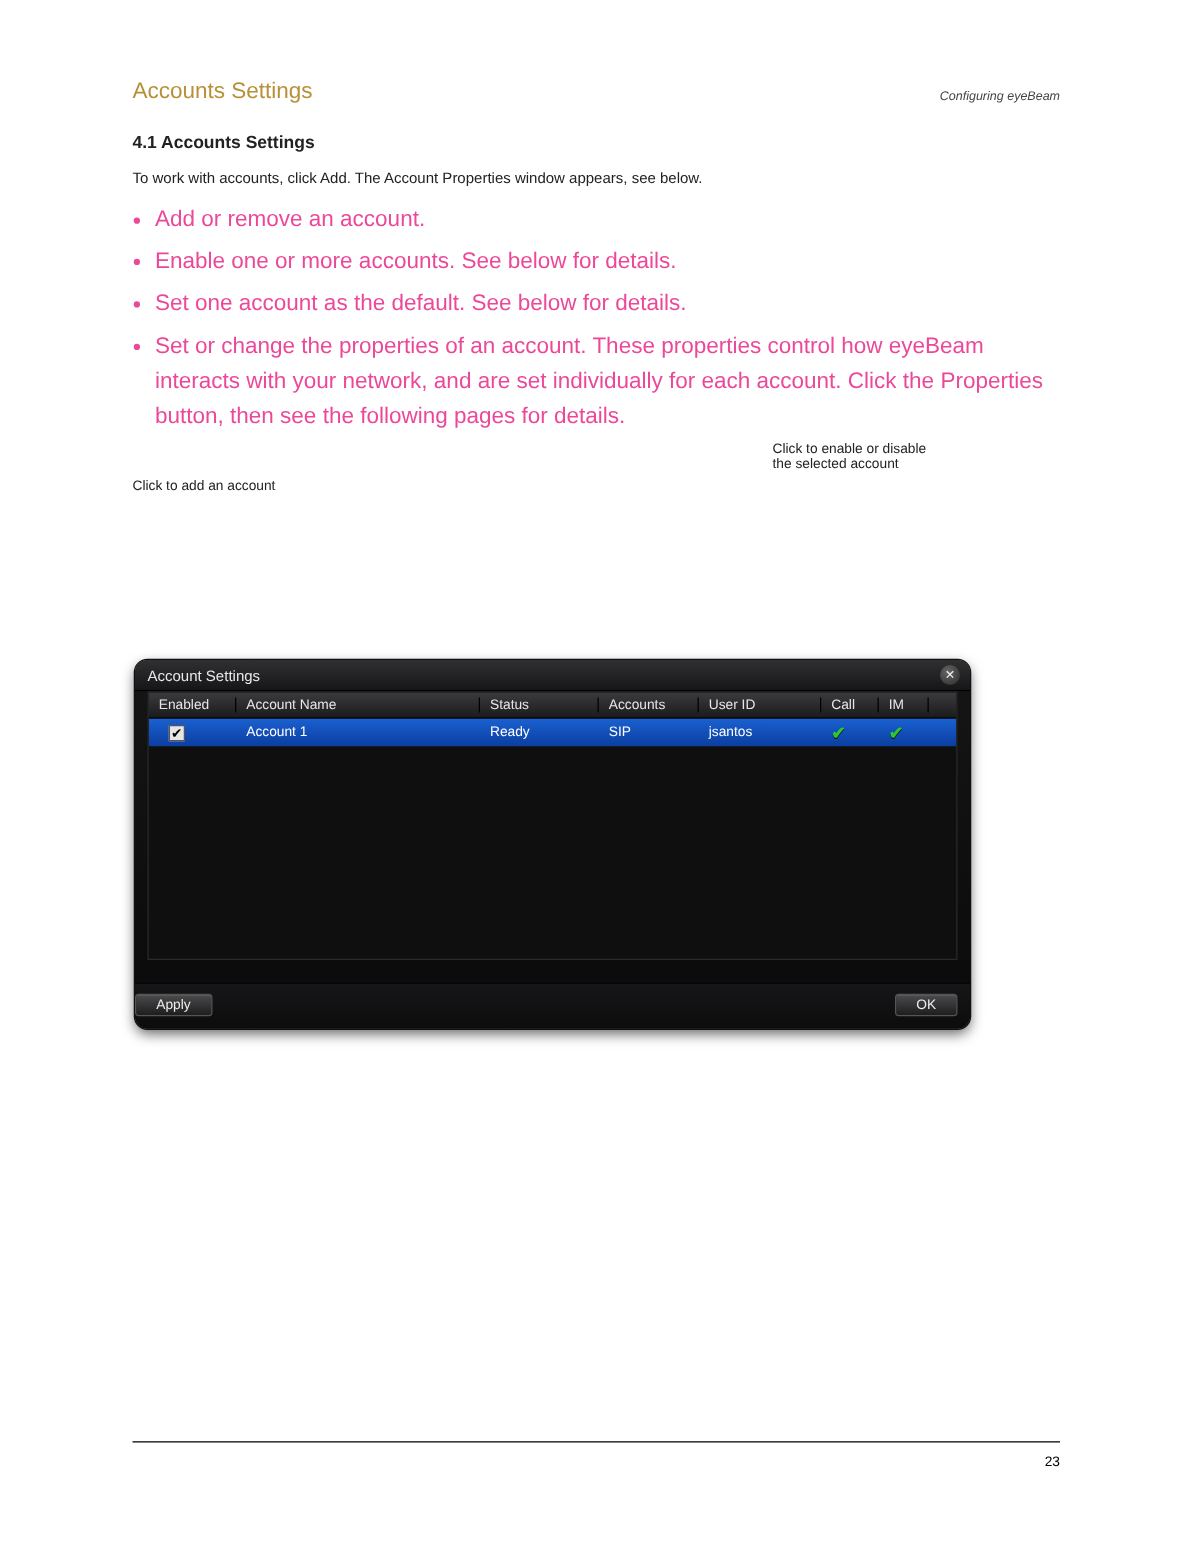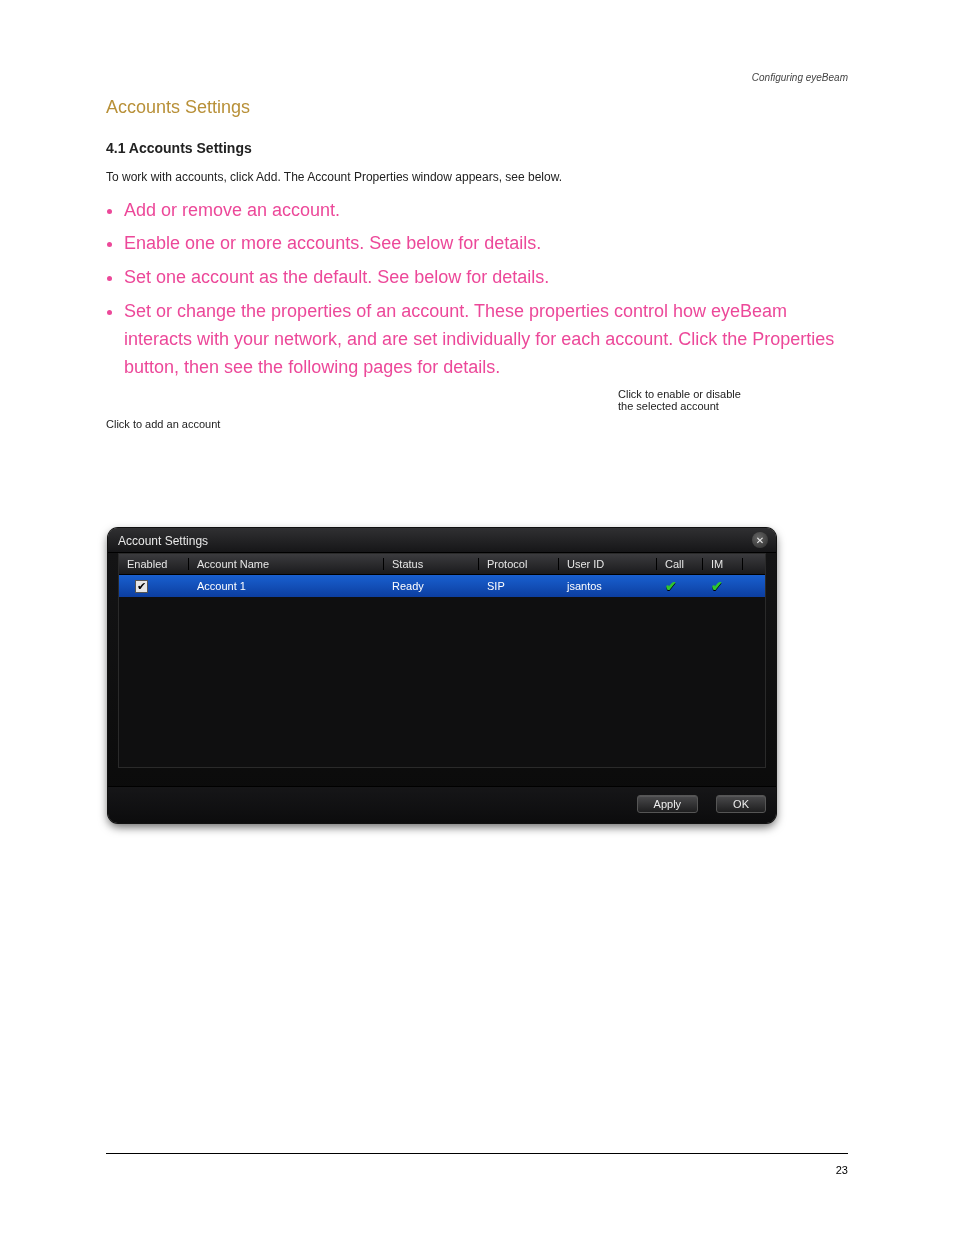--- a/index.html
+++ b/index.html
@@ -8,21 +8,21 @@
     height: 1235px;
     background: #ffffff;
     font-family: Arial, Helvetica, sans-serif;
     position: relative;
   }
   .page-content {
     position: absolute;
     left: 106px;
     top: 0;
     width: 742px;
-    padding-top: 97px;
+    padding-top: 62px;
   }
   .running-header {
     position: absolute;
     top: 72px;
     right: 106px;
     font-size: 10px;
     font-style: italic;
     color: #444;
   }
   .chapter {
@@ -159,21 +159,21 @@
   .check-icon {
     color: #2fc72f;
     font-weight: bold;
     font-size: 14px;
     text-shadow: 0 1px 0 #000;
   }
   .footer-bar {
     border-top: 1px solid #000;
     padding: 8px 10px 10px 0;
     display: flex;
-    justify-content: flex-end;
+    justify-content: space-between;
     gap: 18px;
     background: linear-gradient(#161618, #0c0c0d);
     border-radius: 0 0 10px 10px;
   }
   .footer-bar .btn { padding: 2px 16px; }
 
   
   .line {
     position: absolute;
     background: #d4a83a;
@@ -227,21 +227,21 @@
     <span>Account Settings</span>
     <div class="close-x">✕</div>
   </div>
 
 
   <div class="grid">
     <div class="grid-header">
       <div>Enabled</div>
       <div>Account Name</div>
       <div>Status</div>
-      <div>Protocol</div>
+      <div>Accounts</div>
       <div>User ID</div>
       <div>Call</div>
       <div>IM</div>
       <div></div>
     </div>
     <div class="grid-row selected">
       <div><span class="checkbox">✔</span></div>
       <div>Account 1</div>
       <div>Ready</div>
       <div>SIP</div>

